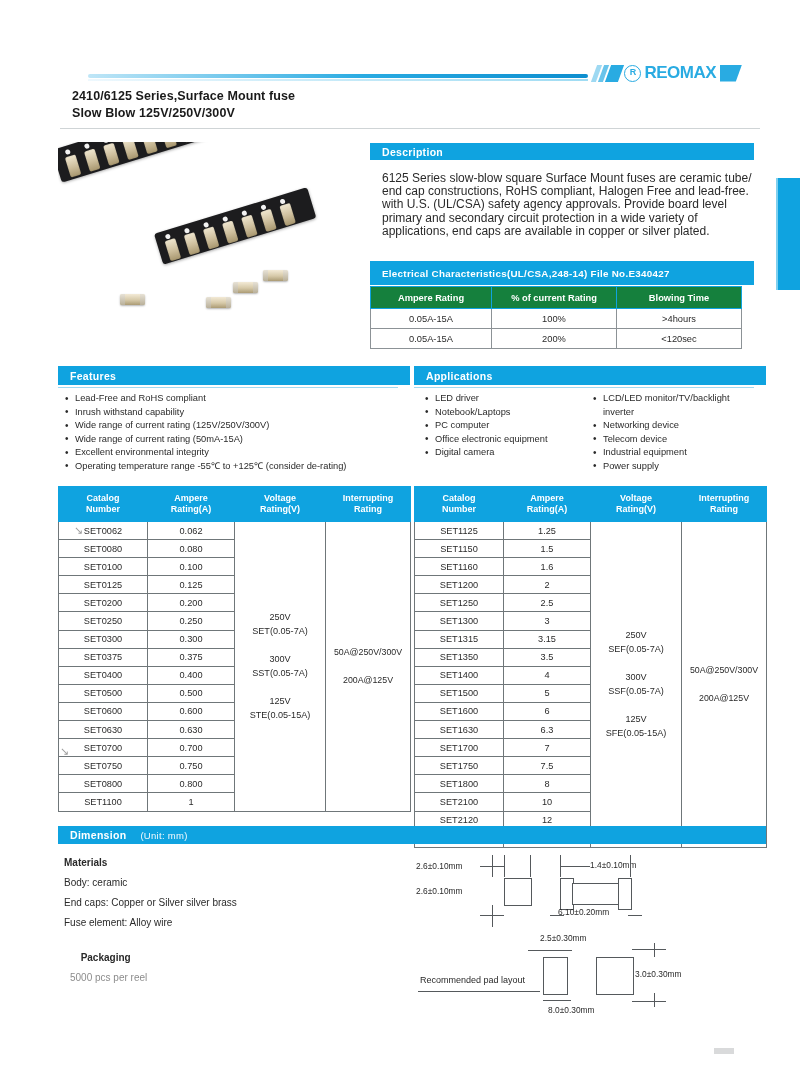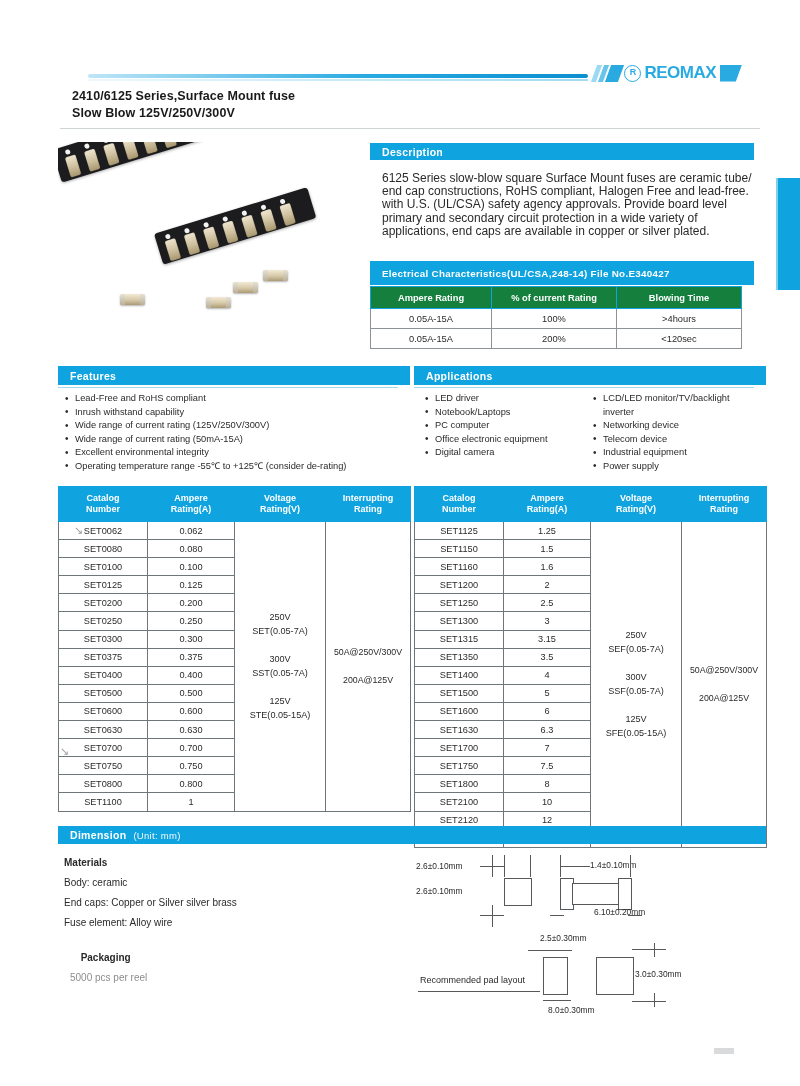--- a/index.html
+++ b/index.html
@@ -47,21 +47,21 @@
     background:linear-gradient(180deg,#f3ead6,#d6c9a8 55%,#ab9b74);
     box-shadow:0 1px 2px rgba(0,0,0,.3);}
   .loose::before,.loose::after{content:"";position:absolute;top:0;bottom:0;width:5px;
     background:linear-gradient(180deg,#e7e2d6,#b9b09a);}
   .loose::before{left:0;border-radius:2px 0 0 2px;}
   .loose::after{right:0;border-radius:0 2px 2px 0;}
 
   
   .bar{position:absolute;background:#0fa3e0;color:#fff;font-size:10.5px;font-weight:bold;
     display:flex;align-items:center;padding-left:12px;letter-spacing:.3px;}
-  .bar .unit{font-weight:normal;font-size:9.5px;margin-left:7px;opacity:.95;}
+  .bar .unit{font-weight:normal;font-size:9.5px;margin-left:14px;opacity:.95;}
   .bar-line{position:absolute;height:1px;background:#9fd9f2;}
 
   .desc{position:absolute;left:370px;top:172px;width:382px;font-size:12px;line-height:13.2px;
     color:#2a2a2a;margin-left:12px;}
 
   
   .etable{position:absolute;left:370px;top:286px;width:372px;border-collapse:collapse;}
   .etable th{background:#15803d;color:#fff;font-size:9.3px;font-weight:bold;height:19px;
     border:1px solid #0fa3e0;}
   .etable td{border:1px solid #8c9296;font-size:9.3px;height:17px;text-align:center;color:#2a2a2a;}
@@ -410,21 +410,21 @@
     <div class="dline" style="left:94px;top:10px;width:1px;height:22px;"></div>
     <div class="dline" style="left:120px;top:10px;width:1px;height:22px;"></div>
 
     <div class="dtxt" style="left:180px;top:15px;">1.4±0.10mm</div>
     <div class="dline" style="left:150px;top:21px;width:30px;height:1px;"></div>
     <div class="dbox" style="left:150px;top:33px;width:12px;height:30px;"></div>
     <div class="dbox" style="left:162px;top:38px;width:46px;height:20px;"></div>
     <div class="dbox" style="left:208px;top:33px;width:12px;height:30px;"></div>
     <div class="dline" style="left:150px;top:10px;width:1px;height:22px;"></div>
     <div class="dline" style="left:220px;top:10px;width:1px;height:22px;"></div>
-    <div class="dtxt" style="left:148px;top:62px;margin-left:36px;">6.10±0.20mm</div>
+    <div class="dtxt" style="left:148px;top:62px;">6.10±0.20mm</div>
     <div class="dline" style="left:140px;top:70px;width:14px;height:1px;"></div>
     <div class="dline" style="left:218px;top:70px;width:14px;height:1px;"></div>
 
     <div class="dtxt" style="left:10px;top:130px;font-size:9px;">Recommended pad layout</div>
     <div class="dline" style="left:8px;top:146px;width:122px;height:1px;"></div>
     <div class="dtxt" style="left:130px;top:88px;">2.5±0.30mm</div>
     <div class="dline" style="left:118px;top:105px;width:44px;height:1px;"></div>
     <div class="dbox" style="left:133px;top:112px;width:23px;height:36px;"></div>
     <div class="dbox" style="left:186px;top:112px;width:36px;height:36px;"></div>
     <div class="dtxt" style="left:225px;top:124px;">3.0±0.30mm</div>

